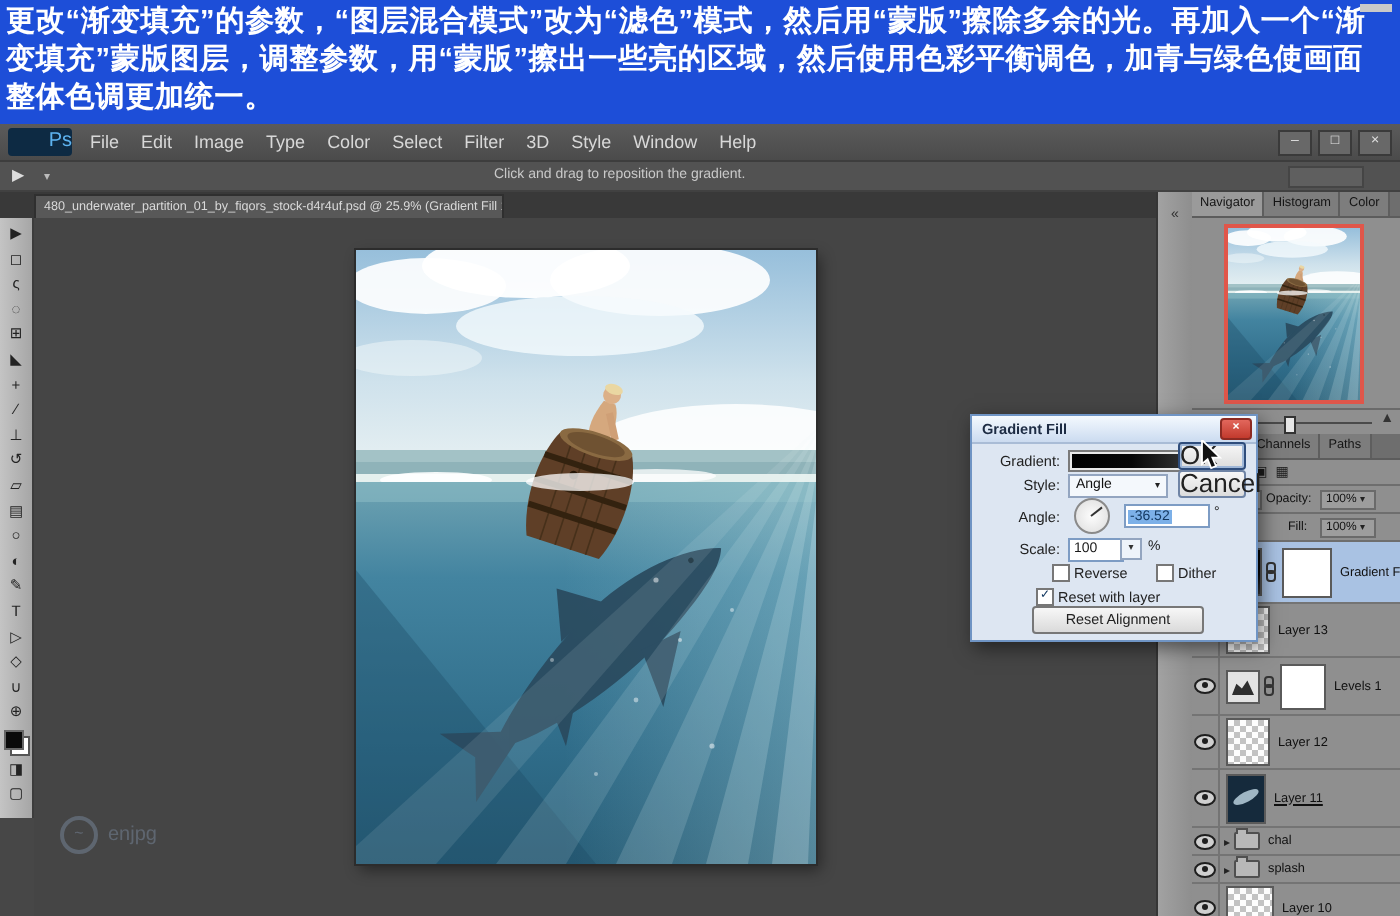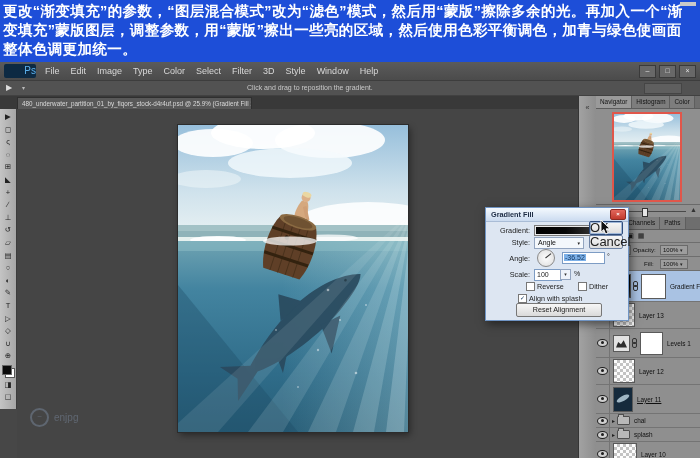--- a/index.html
+++ b/index.html
@@ -466,21 +466,21 @@
     <span id="angle-deg">°</span>
     <span class="dlg-label" style="left:2px;top:62px">Scale:</span>
     <span id="scale-box">100</span>
     <span class="mini-btn" style="left:74px;top:61px">▾</span>
     <span id="scale-pct">%</span>
     <span class="chk" style="left:40px;top:74px"></span>
     <span class="chk-label" style="left:51px;top:74px">Reverse</span>
     <span class="chk" style="left:92px;top:74px"></span>
     <span class="chk-label" style="left:103px;top:74px">Dither</span>
     <span class="chk" style="left:32px;top:86px">✓</span>
-    <span class="chk-label" style="left:43px;top:86px">Align with splash</span>
+    <span class="chk-label" style="left:43px;top:86px">Reset with layer</span>
     <span id="reset-btn">Reset Alignment</span>
     <span class="dlg-btn" id="ok-btn">OK</span>
     <span class="dlg-btn" id="cancel-btn">Cancel</span>
   </div>
 
   <svg id="cursor" width="11" height="15">
     <polygon points="1,0 1,12 3.8,9.6 5.6,14 8,13 6.2,8.8 10,8.8" fill="#111" stroke="#fff" stroke-width="0.9"></polygon>
   </svg>
 
 </div>

